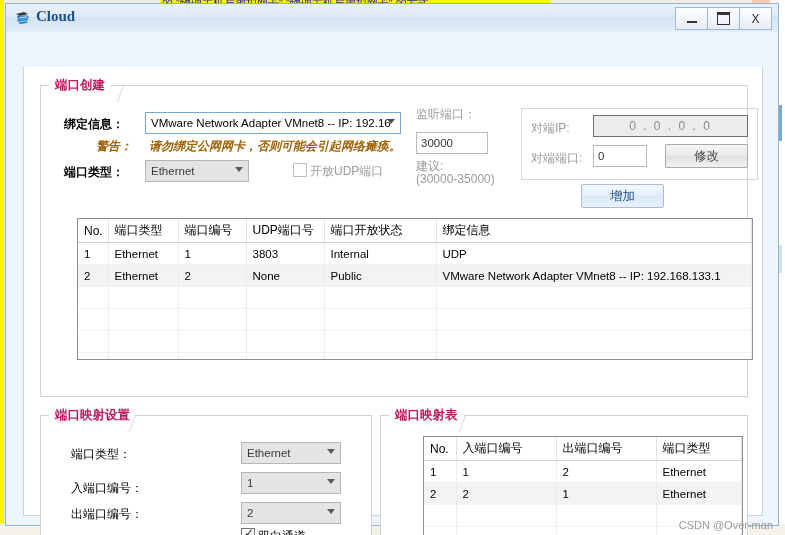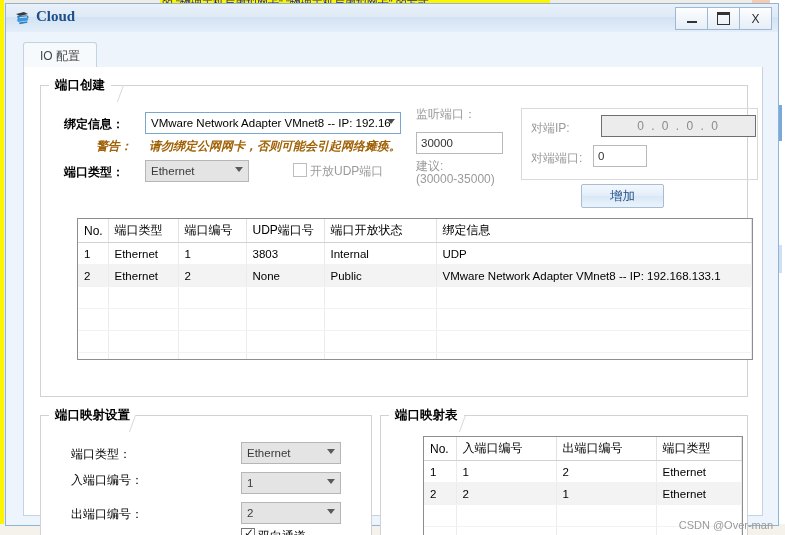--- a/index.html
+++ b/index.html
@@ -49,21 +49,21 @@
      border:1px solid #c4d3e2;border-bottom:none;background:#f7fafd;
      font-size:12px;color:#444;border-radius:3px 3px 0 0;}
   .tabline{position:absolute;left:0;top:25px;width:740px;height:1px;background:#c4d3e2;}
 
   .tabpanel{position:absolute;left:17px;top:35px;width:738px;height:448px;
      background:#ffffff;border:1px solid #c4d3e2;border-top:none;}
 
   
   .group{position:absolute;border:1px solid #d2d2d2;background:#fff;}
   .group-title{position:absolute;top:-9px;left:8px;background:#fff;padding:0 6px;
-     font-size:12.5px;font-weight:700;color:#000000;}
+     font-size:12.5px;font-weight:700;color:#be185d;}
   .group-tab{position:absolute;left:2px;top:-1px;height:18px;
      border-right:1px solid #d8d8d8;transform:skewX(-20deg);}
 
   .label{position:absolute;font-size:12px;color:#000;}
   .label-grey{color:#9a9a9a;}
   .red{color:#a16207;font-weight:700;font-style:italic;}
 
   select.ctl, .combo{
      position:absolute;height:22px;box-sizing:border-box;
      border:1px solid #7aa7d0;background:#fff;font-size:11.5px;color:#000;
@@ -147,21 +147,20 @@
             <i class="max"></i>
           </span>
         <span class="wbtn">X</span>
       </span>
     </div>
 
     <div class="content">
 
       <div class="tabstrip">
         <div class="tabline"></div>
-        <div class="tab">IO 配置</div>
       </div>
 
       <div class="tabpanel">
 
         <div class="group" style="left:16px;top:18px;width:706px;height:310px;">
           <div class="group-title">端口创建</div>
           <div class="group-tab" style="left:78px;top:-1px;width:1px;height:17px;"></div>
 
           <div class="label" style="left:23px;top:30px;font-weight:700;">绑定信息：</div>
           <div class="combo" style="left:104px;top:26px;width:256px;">
@@ -176,29 +175,30 @@
           <div class="combo grey" style="left:104px;top:74px;width:104px;">
             <span>Ethernet</span>
             <i class="arrow"></i>
           </div>
 
           <div class="chk off" style="left:252px;top:77px;">
             <span class="box"></span><span>开放UDP端口</span>
           </div>
 
           <div class="label label-grey" style="left:375px;top:20px;">监听端口：</div>
-          <div class="textbox" style="left:375px;top:46px;width:87px;">30000</div>
+          <div class="textbox" style="left:375px;top:46px;width:72px;">30000</div>
           <div class="label label-grey" style="left:375px;top:72px;">建议:</div>
           <div class="label label-grey" style="left:375px;top:86px;">(30000-35000)</div>
 
           <div style="position:absolute;left:480px;top:22px;width:235px;height:70px;border:1px solid #d9d9d9;"></div>
           <div class="label label-grey" style="left:490px;top:34px;">对端IP:</div>
-          <div class="ipbox" style="left:552px;top:29px;width:155px;margin-left:8px;">0 . 0 . 0 . 0</div>
+          <div class="ipbox" style="left:552px;top:29px;width:155px;">0 . 0 . 0 . 0</div>
           <div class="label label-grey" style="left:490px;top:64px;">对端端口:</div>
           <div class="textbox" style="left:552px;top:59px;width:54px;">0</div>
+          <div class="btn grey" style="left:624px;top:58px;width:83px;">修改</div>
 
           <div class="btn" style="left:540px;top:98px;width:83px;">增加</div>
 
           <div class="tablewrap" style="left:16px;top:132px;width:674px;height:140px;">
             <table class="grid">
               <colgroup>
                 <col style="width:30px">
                   <col style="width:70px">
                   <col style="width:68px">
                 <col style="width:78px">
@@ -272,21 +272,21 @@
         <div class="group" style="left:16px;top:348px;width:330px;height:142px;">
           <div class="group-title">端口映射设置</div>
           <div class="group-tab" style="left:90px;top:-1px;width:1px;height:17px;"></div>
 
           <div class="label" style="left:30px;top:30px;">端口类型：</div>
           <div class="combo grey" style="left:200px;top:26px;width:100px;">
             <span>Ethernet</span>
             <i class="arrow"></i>
           </div>
 
-          <div class="label" style="left:30px;top:56px;text-align:center;">入端口编号：</div>
+          <div class="label" style="left:30px;top:64px;text-align:center;">入端口编号：</div>
           <div class="combo grey" style="left:200px;top:56px;width:100px;">
             <span>1</span>
             <i class="arrow"></i>
           </div>
 
           <div class="label" style="left:30px;top:90px;">出端口编号：</div>
           <div class="combo grey" style="left:200px;top:86px;width:100px;">
             <span>2</span>
             <i class="arrow"></i>
           </div>

